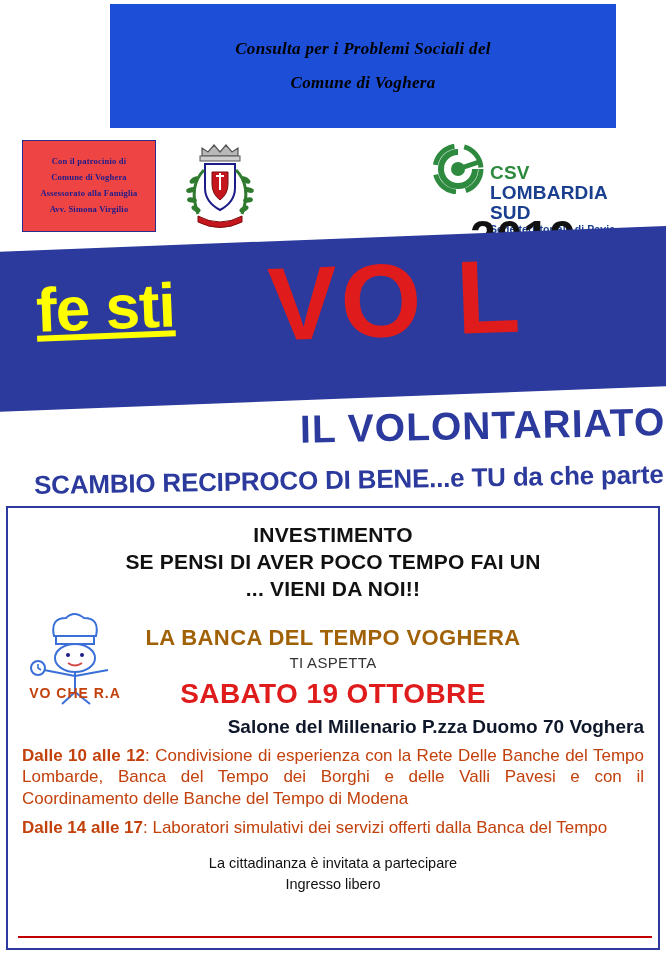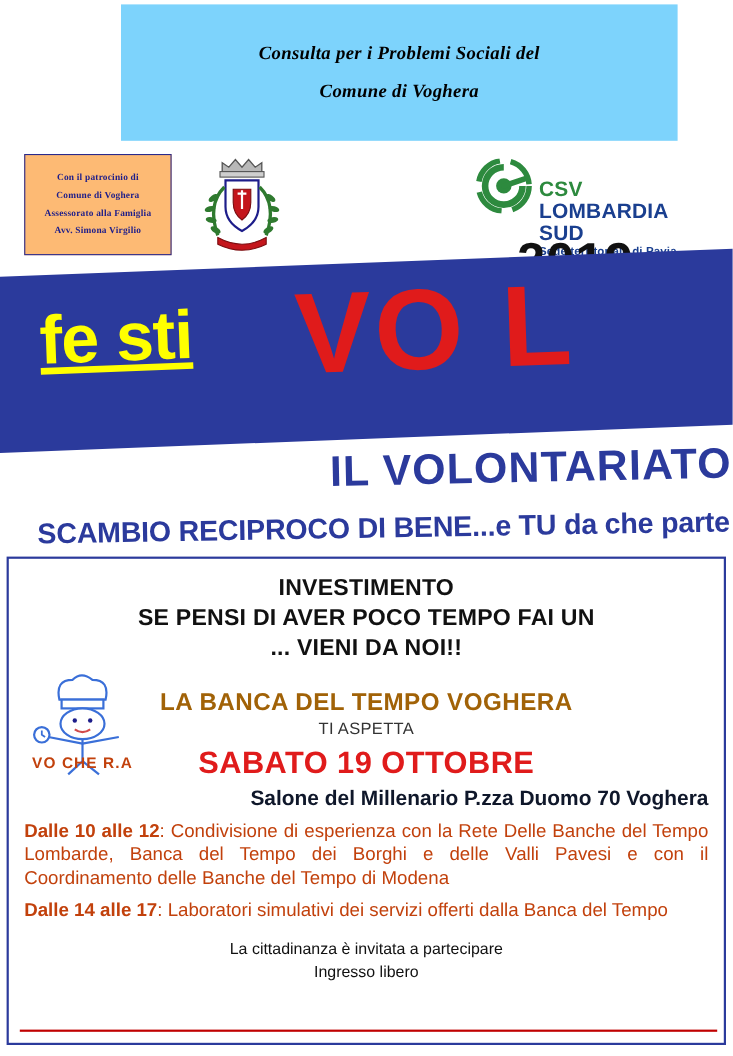--- a/index.html
+++ b/index.html
@@ -15,21 +15,21 @@
     overflow: hidden;
   }
 
   
   .top-banner {
     position: absolute;
     left: 110px;
     top: 4px;
     width: 506px;
     height: 124px;
-    background: #7dd3fc;
+    background: #1d4ed8;
     display: flex;
     flex-direction: column;
     align-items: center;
     justify-content: center;
     gap: 14px;
   }
   .top-banner .line {
     font-family: "Liberation Serif", serif;
     font-weight: bold;
     font-style: italic;
@@ -45,21 +45,21 @@
     top: 140px;
     width: 134px;
     height: 92px;
     border: 1px solid #2a2a8c;
     box-sizing: border-box;
     display: flex;
     flex-direction: column;
     align-items: center;
     justify-content: center;
     gap: 6px;
-    background: #fdba74;
+    background: #ef4444;
   }
   .patrocinio div {
     font-family: "Liberation Serif", serif;
     font-size: 8.5px;
     font-weight: bold;
     color: #1d1d8a;
     text-align: center;
     line-height: 1.15;
     letter-spacing: .2px;
   }

